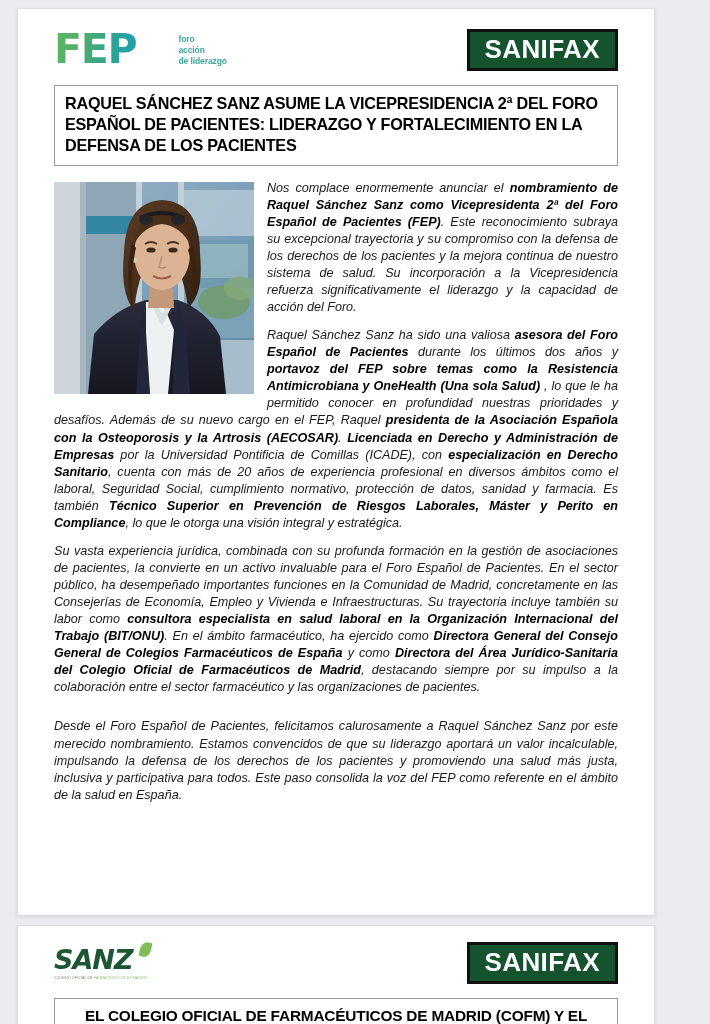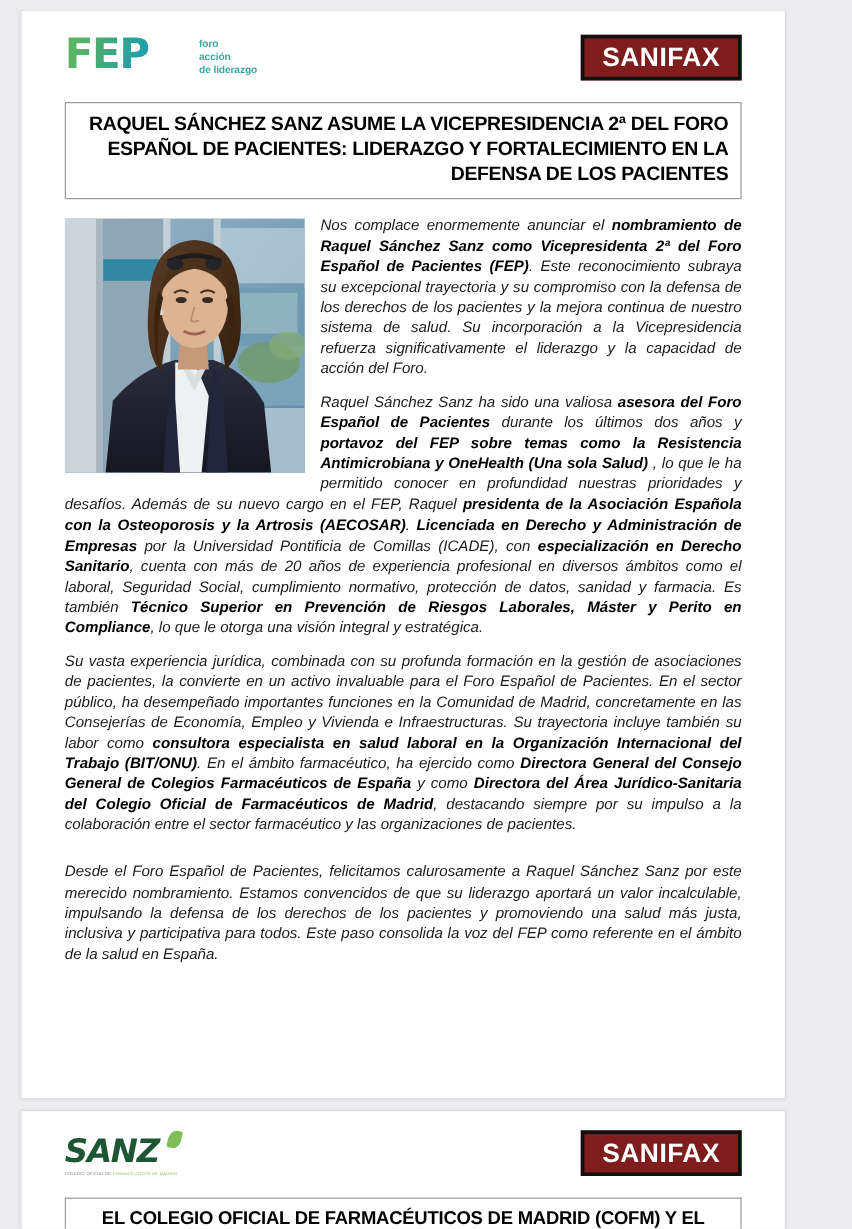--- a/index.html
+++ b/index.html
@@ -46,21 +46,21 @@
     margin-bottom: 12px;
   }
 
   
   .fep-logo {
     display: flex;
     align-items: center;
     gap: 6px;
   }
   .fep-mark {
-    font-size: 35px;
+    font-size: 41px;
     font-weight: 800;
     letter-spacing: -1.2px;
     line-height: 1;
     background: linear-gradient(100deg, #5fb85f 0%, #49ab72 40%, #2aa39a 72%, #1d9fb0 100%);
     -webkit-background-clip: text;
     background-clip: text;
     color: transparent;
     font-family: "DejaVu Sans", sans-serif;
   }
   .fep-words {
@@ -99,36 +99,36 @@
     margin-top: 3px;
     font-size: 3.4px;
     letter-spacing: 0.2px;
     color: #6e7d70;
     white-space: nowrap;
   }
   .cofm-sub .accent { color: #8fbf6a; }
 
   
   .sanifax {
-    background: #7f1d1d;
+    background: #14532d;
     border: 3px solid #111111;
     color: #ffffff;
     font-weight: 800;
-    font-size: 22px;
+    font-size: 26px;
     letter-spacing: 0.4px;
     padding: 4px 15px 5px 15px;
     line-height: 1.05;
     font-family: "Liberation Sans", sans-serif;
   }
 
   
   .headline-box {
     border: 1px solid #9a9a9a;
     padding: 7px 10px 9px 10px;
-    text-align: right;
+    text-align: left;
     margin-bottom: 14px;
   }
   .headline-box h1 {
     margin: 0;
     font-size: 16.2px;
     line-height: 1.29;
     font-weight: 800;
     color: #000000;
     letter-spacing: -0.25px;
     font-family: "Liberation Sans", sans-serif;

